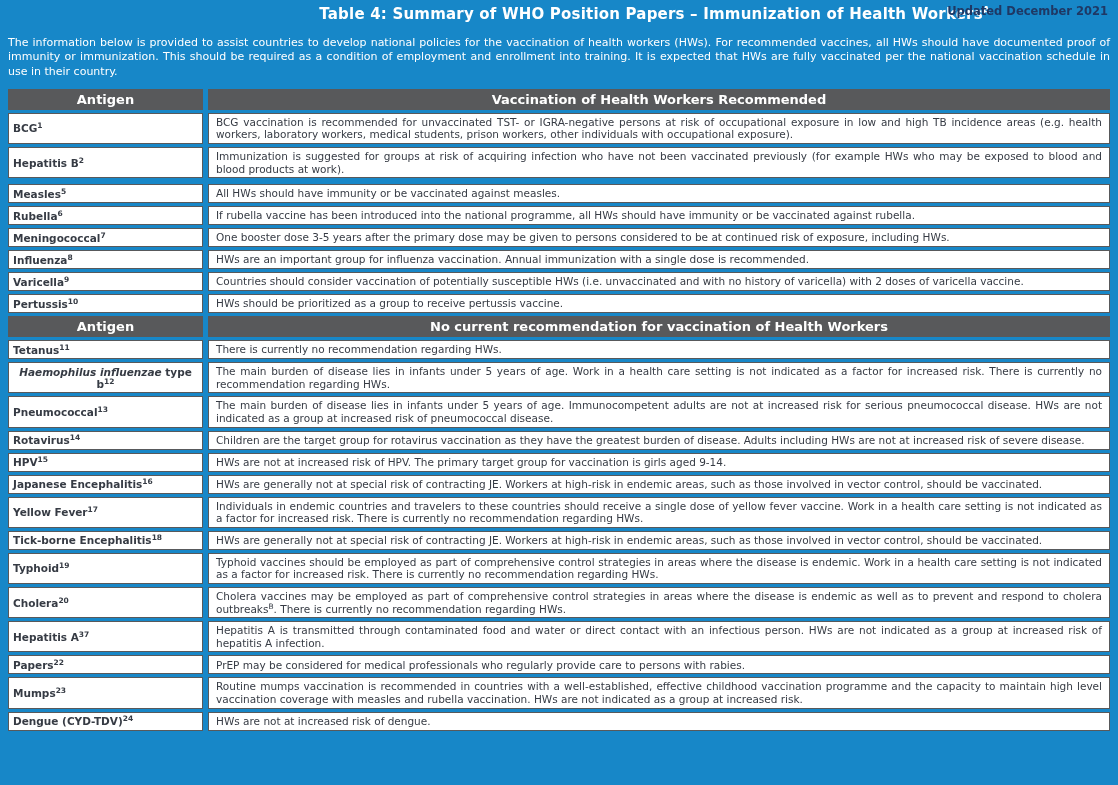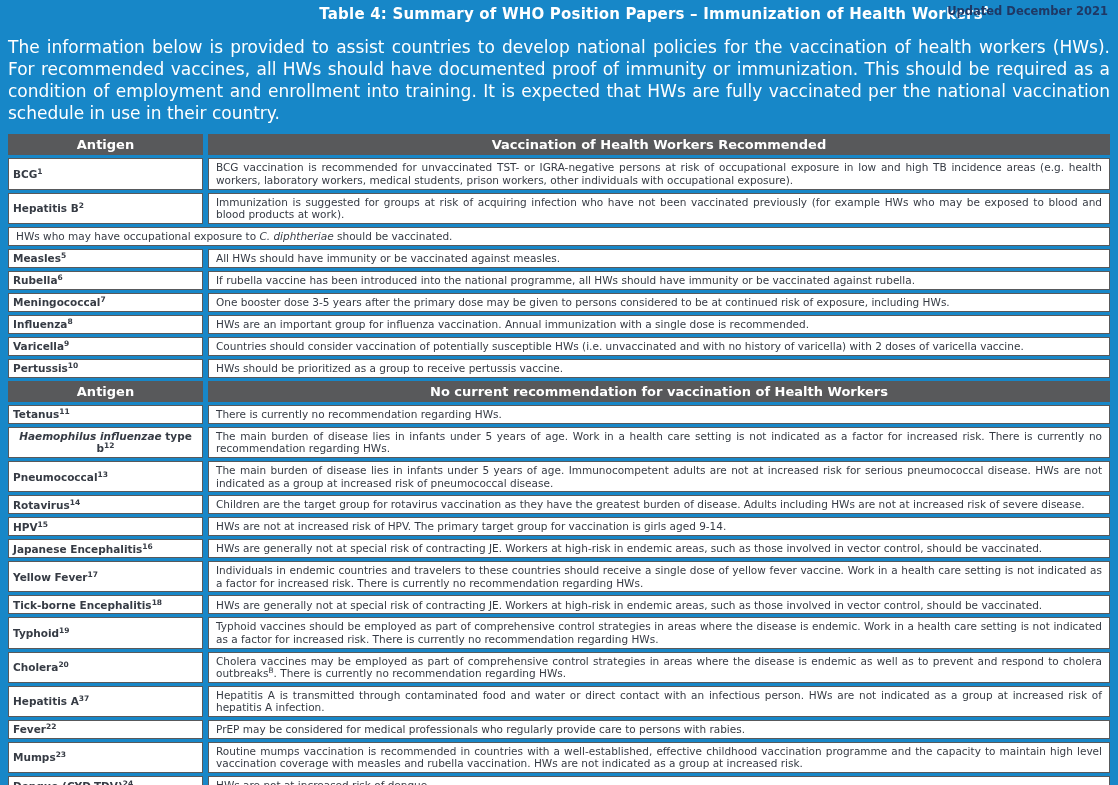--- a/index.html
+++ b/index.html
@@ -20,21 +20,21 @@
   .page-title{
     text-align:right;color:#ffffff;font-weight:bold;font-size:15px;
     padding:2px 120px 0 120px;letter-spacing:.2px;
   }
   .page-title sup{font-size:9px;}
   .updated-label{
     position:absolute;top:4px;right:10px;
     color:var(--updated);font-weight:bold;font-size:11.5px;
   }
   .intro{
-    color:#ffffff;font-size:17px;line-height:1.3;text-align:justify;
+    color:#ffffff;font-size:11px;line-height:1.3;text-align:justify;
     margin:13px 0 10px 0;
   }
   .who-table{width:100%;}
   .t-row{display:flex;gap:5px;margin-bottom:3px;}
   .h-cell{
     background:var(--bar);color:#ffffff;font-weight:bold;font-size:13px;
     display:flex;align-items:center;justify-content:center;
     height:21px;text-align:center;
   }
   .b-cell{
@@ -76,23 +76,20 @@
       </div>
       <div class="t-row">
         <div class="b-cell antigen-col antigen-cell">
           <span><span>Hepatitis B</span><sup>2</sup></span>
         </div>
         <div class="b-cell desc-col desc-cell">
           <div class="desc-inner"><span>Immunization is suggested for groups at risk of acquiring infection who have not been vaccinated previously (for example HWs who may be exposed to blood and blood products at work).</span></div>
         </div>
       </div>
       <div class="t-row">
-        <div class="b-cell desc-col desc-cell">
-          <div class="desc-inner"><span>HWs who may have occupational exposure to </span><span class="it">C. diphtheriae</span><span> should be vaccinated.</span></div>
-        </div>
       </div>
       <div class="t-row">
         <div class="b-cell antigen-col antigen-cell">
           <span><span>Measles</span><sup>5</sup></span>
         </div>
         <div class="b-cell desc-col desc-cell">
           <div class="desc-inner"><span>All HWs should have immunity or be vaccinated against measles.</span></div>
         </div>
       </div>
       <div class="t-row">
@@ -222,21 +219,21 @@
       <div class="t-row">
         <div class="b-cell antigen-col antigen-cell">
           <span><span>Hepatitis A</span><sup>37</sup></span>
         </div>
         <div class="b-cell desc-col desc-cell">
           <div class="desc-inner"><span>Hepatitis A is transmitted through contaminated food and water or direct contact with an infectious person. HWs are not indicated as a group at increased risk of hepatitis A infection.</span></div>
         </div>
       </div>
       <div class="t-row">
         <div class="b-cell antigen-col antigen-cell">
-          <span><span>Fever</span><sup>22</sup></span>
+          <span><span>Papers</span><sup>22</sup></span>
         </div>
         <div class="b-cell desc-col desc-cell">
           <div class="desc-inner"><span>PrEP may be considered for medical professionals who regularly provide care to persons with rabies.</span></div>
         </div>
       </div>
       <div class="t-row">
         <div class="b-cell antigen-col antigen-cell">
           <span><span>Mumps</span><sup>23</sup></span>
         </div>
         <div class="b-cell desc-col desc-cell">

